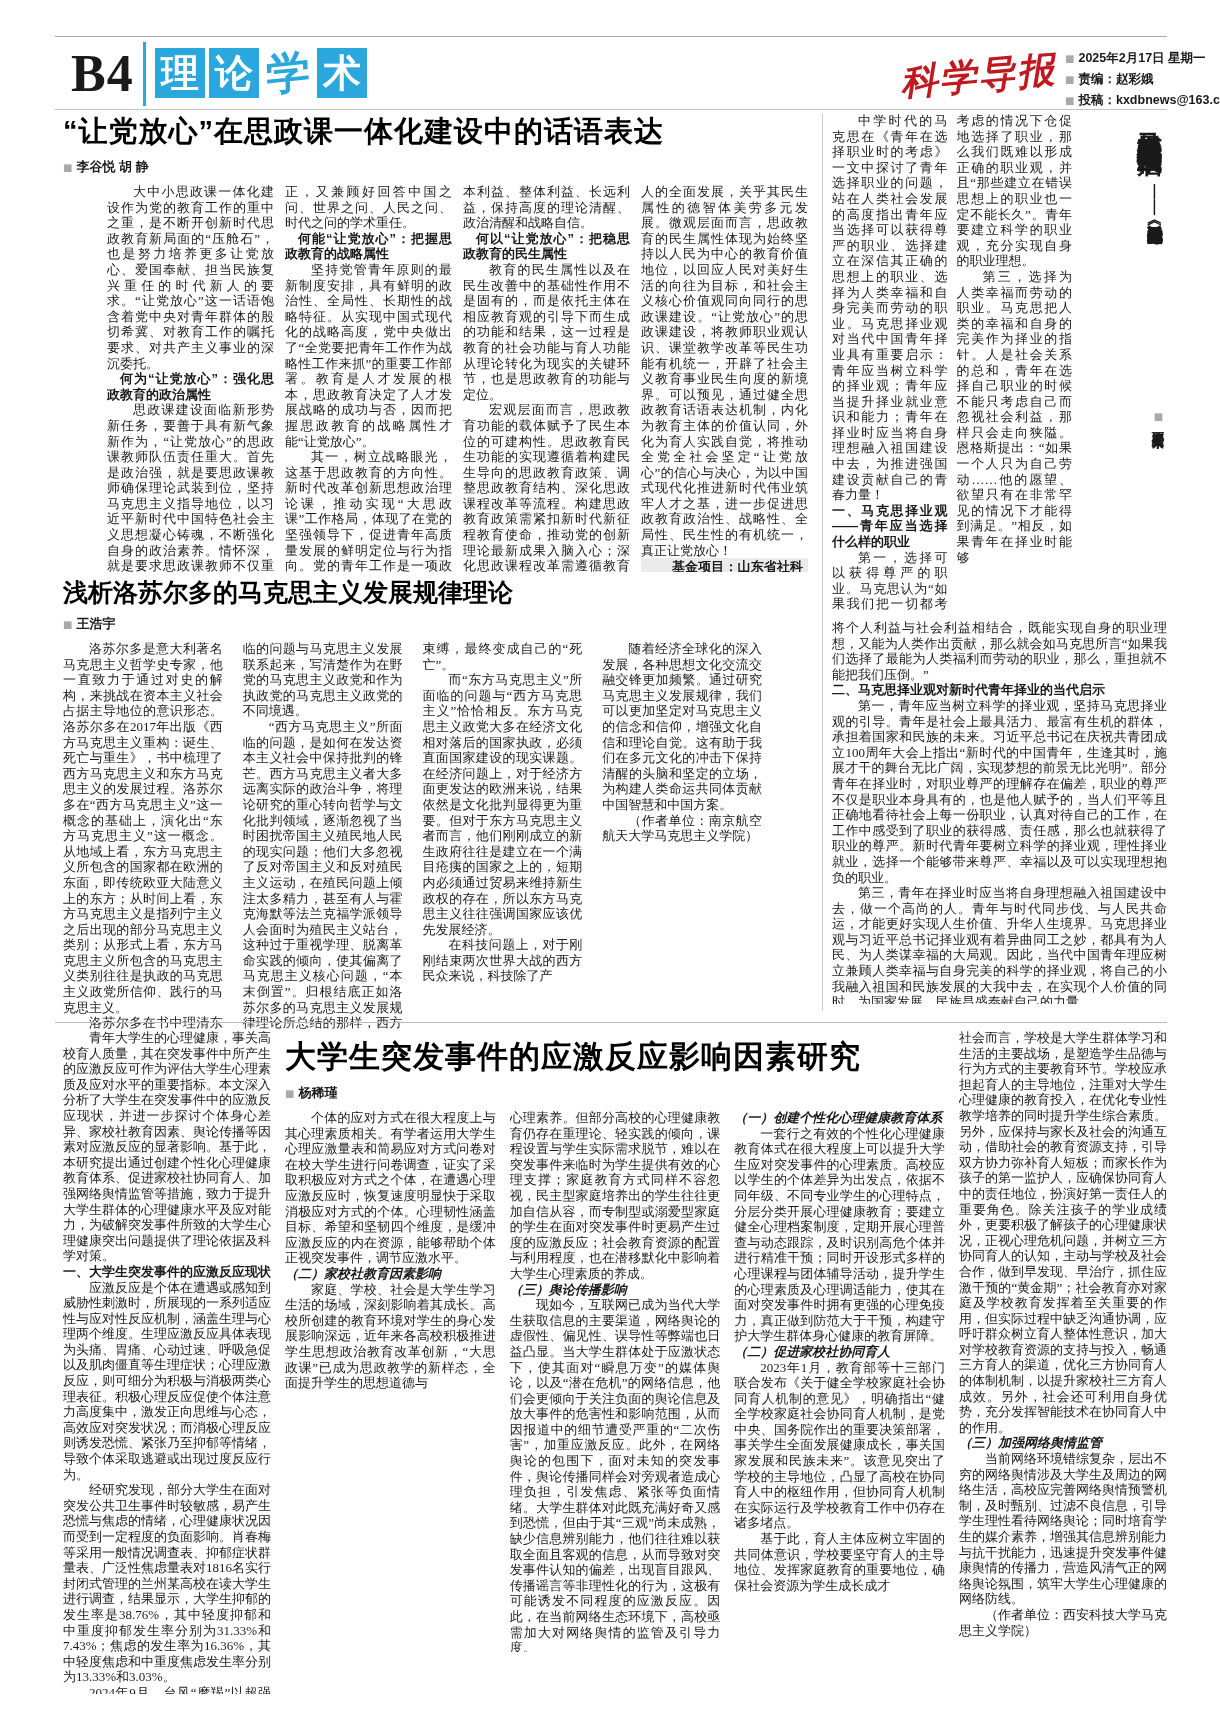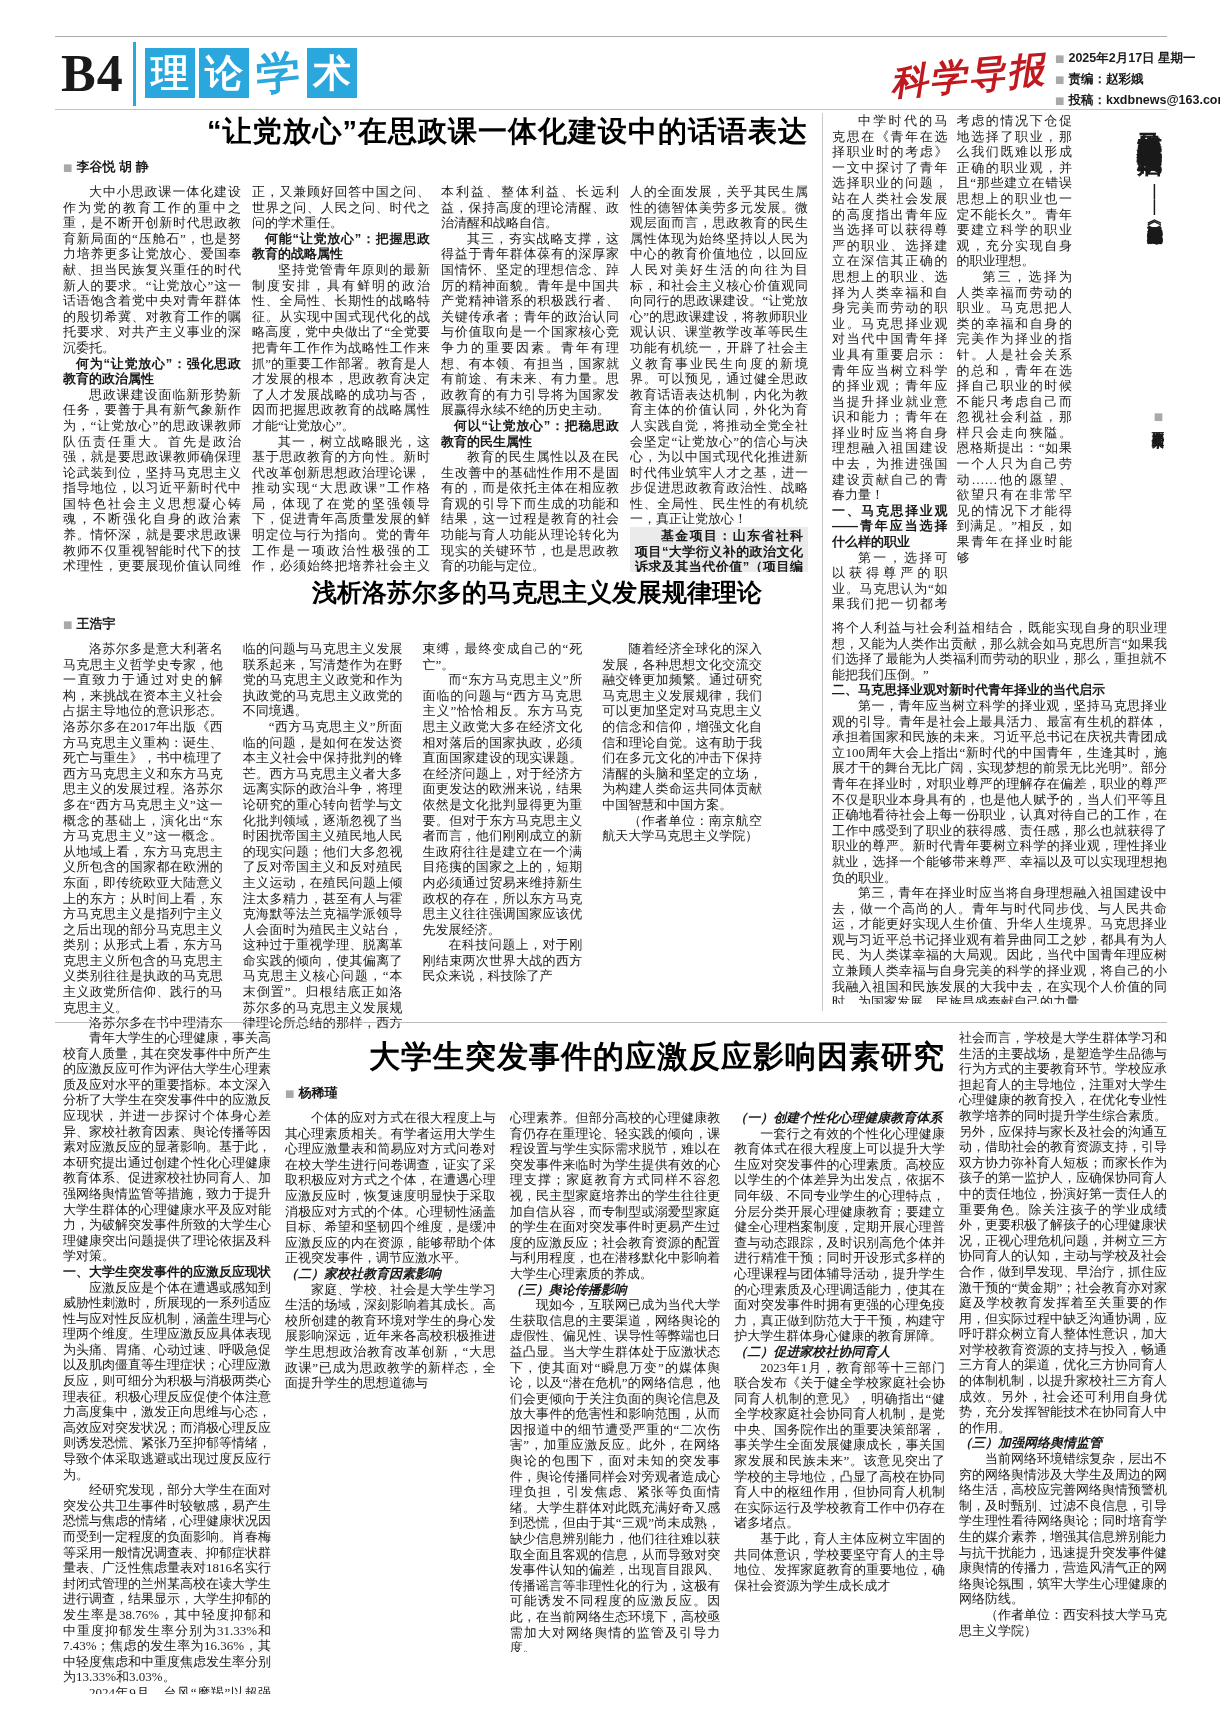--- a/index.html
+++ b/index.html
@@ -5,21 +5,21 @@
   html,body{margin:0;padding:0;background:#fff;}
   .page{position:relative;width:1220px;height:1725px;background:#fff;overflow:hidden;
         font-family:"Liberation Serif", serif;color:#1a1a1a;}
   .rule{position:absolute;background:#aaa;height:1px;}
   .toprule{left:55px;top:36px;width:1112px;}
   .headrule{left:55px;top:109px;width:1112px;background:#c4c4c4;}
   .midrule{left:55px;top:1022px;width:1112px;background:#bbb;}
   .vrule{position:absolute;left:822px;top:113px;width:1px;height:898px;background:#c9c9c9;}
 
   
-  header{position:absolute;left:55px;top:42px;width:1112px;height:66px;}
+  header{position:absolute;left:65px;top:42px;width:1112px;height:66px;}
   .b4{position:absolute;left:6px;top:2px;font-size:52px;font-weight:bold;
       font-family:"Liberation Serif",serif;letter-spacing:1px;}
   .bluebar{position:absolute;left:78px;top:0;width:3px;height:64px;background:#2aa7dd;}
   .tiles{position:absolute;left:90px;top:6px;display:flex;gap:4px;}
   .tile{width:50px;height:50px;background:#2aa7dd;color:#fff;font-family:"Liberation Sans",sans-serif;
         font-weight:bold;font-size:38px;line-height:50px;text-align:center;}
   .tile.alt{background:#fff;color:#2aa7dd;transform:rotate(-6deg) skewX(-4deg);
         font-size:44px;font-weight:900;}
   .masthead{position:absolute;left:835px;top:8px;width:190px;font-size:37px;font-weight:900;
         color:#c01a20;font-family:"Liberation Serif",serif;font-style:italic;
@@ -35,30 +35,30 @@
   p.para{text-indent:2em;}
   p.cont{text-indent:0;}
   p.sub{font-weight:bold;text-indent:1em;font-family:"Liberation Sans",sans-serif;}
   p.sub0{font-weight:bold;text-indent:0;font-family:"Liberation Sans",sans-serif;}
   p.subc{font-weight:bold;text-indent:5em;font-family:"Liberation Sans",sans-serif;}
   p.sub2{font-weight:bold;font-style:italic;text-indent:0;}
   p.fund{background:#ebebeb;font-weight:bold;padding:1px 5px;text-indent:2em;
          font-family:"Liberation Sans",sans-serif;}
   p.unit{text-indent:2em;}
 
-  .headline{font-family:"Liberation Sans",sans-serif;font-weight:900;text-align:right;
+  .headline{font-family:"Liberation Sans",sans-serif;font-weight:900;text-align:left;
             margin:0;color:#000;}
   .byline{font-size:13px;font-weight:bold;margin:6px 0 8px 0;
           font-family:"Liberation Sans",sans-serif;}
   .cols{display:flex;}
 
   
   .art1{position:absolute;left:63px;top:112px;width:745px;height:458px;}
   .art1 .headline{font-size:29px;letter-spacing:1px;}
-  .art1 .cols{gap:11px;height:388px;}
+  .art1 .cols{gap:11px;height:388px;margin-left:44px;}
   .art1 .col{flex:1;}
 
   
   .art3{position:absolute;left:832px;top:113px;width:335px;height:898px;}
   .art3top{display:flex;gap:9px;height:497px;}
   .art3top .col{flex:1;height:497px;}
   .vt{width:86px;height:497px;writing-mode:vertical-rl;display:flex;}
   .vt-title{font-size:25px;font-weight:900;font-family:"Liberation Sans",sans-serif;
             letter-spacing:1px;line-height:34px;}
   .vt-sub{font-size:15.5px;font-weight:bold;font-family:"Liberation Sans",sans-serif;
@@ -115,21 +115,20 @@
           <p class="para">思政课建设面临新形势新任务，要善于具有新气象新作为，“让党放心”的思政课教师队伍责任重大。首先是政治强，就是要思政课教师确保理论武装到位，坚持马克思主义指导地位，以习近平新时代中国特色社会主义思想凝心铸魂，不断强化自身的政治素养。情怀深，就是要求思政课教师不仅重视智能时代下的技术理性，更要展现价值认同维度上的人文关怀。思维新，就是要求思政课教师运用战略传播思维，构建具有鲜明中国特色的话语体系讲述中国故事。视野广，就是要求思政课教师表达形态丰富，实现课堂内外协同联动，引导青少年明确政治方向、激发精神动力、规范社会行为。自律严，就是要求思政课教师增强战略定力、站稳政治立场，保持政治性与学理性结合的态度讲授思政课，更深入地关注新时代中国发展的现实。人格正，就是要求思政课教师做到方向明、主义真、学问高、德行</p>
         </div>
       <div class="col">
           <p class="cont">正，又兼顾好回答中国之问、世界之问、人民之问、时代之问的学术重任。</p>
           <p class="sub">何能“让党放心”：把握思政教育的战略属性</p>
           <p class="para">坚持党管青年原则的最新制度安排，具有鲜明的政治性、全局性、长期性的战略特征。从实现中国式现代化的战略高度，党中央做出了“全党要把青年工作作为战略性工作来抓”的重要工作部署。教育是人才发展的根本，思政教育决定了人才发展战略的成功与否，因而把握思政教育的战略属性才能“让党放心”。</p>
           <p class="para">其一，树立战略眼光，这基于思政教育的方向性。新时代改革创新思想政治理论课，推动实现“大思政课”工作格局，体现了在党的坚强领导下，促进青年高质量发展的鲜明定位与行为指向。党的青年工作是一项政治性极强的工作，必须始终把培养社会主义建设者和接班人作为工作主线，着力推动思想政治工作传统优势同信息技术高度融合，增强时代感和吸引力。</p>
         </div>
       <div class="col">
           <p class="cont">本利益、整体利益、长远利益，保持高度的理论清醒、政治清醒和战略自信。</p>
-          <p class="para">其三，夯实战略支撑，这得益于青年群体葆有的深厚家国情怀、坚定的理想信念、踔厉的精神面貌。青年是中国共产党精神谱系的积极践行者、关键传承者；青年的政治认同与价值取向是一个国家核心竞争力的重要因素。青年有理想、有本领、有担当，国家就有前途、有未来、有力量。思政教育的有力引导将为国家发展赢得永续不绝的历史主动。</p>
           <p class="sub">何以“让党放心”：把稳思政教育的民生属性</p>
           <p class="para">教育的民生属性以及在民生改善中的基础性作用不是固有的，而是依托主体在相应教育观的引导下而生成的功能和结果，这一过程是教育的社会功能与育人功能从理论转化为现实的关键环节，也是思政教育的功能与定位。</p>
           <p class="para">宏观层面而言，思政教育功能的载体赋予了民生本位的可建构性。思政教育民生功能的实现遵循着构建民生导向的思政教育政策、调整思政教育结构、深化思政课程改革等流程。构建思政教育政策需紧扣新时代新征程教育使命，推动党的创新理论最新成果入脑入心；深化思政课程改革需遵循教育规律，螺旋上升设计课程目标。这一逻辑凸显了思政教育的民生属性，确证了教育发展的民生立场，即思政教育工作引导、塑造和提升了民生主体性，促进了</p>
         </div>
       <div class="col">
           <p class="cont">人的全面发展，关乎其民生属性的德智体美劳多元发展。微观层面而言，思政教育的民生属性体现为始终坚持以人民为中心的教育价值地位，以回应人民对美好生活的向往为目标，和社会主义核心价值观同向同行的思政课建设。“让党放心”的思政课建设，将教师职业观认识、课堂教学改革等民生功能有机统一，开辟了社会主义教育事业民生向度的新境界。可以预见，通过健全思政教育话语表达机制，内化为教育主体的价值认同，外化为育人实践自觉，将推动全党全社会坚定“让党放心”的信心与决心，为以中国式现代化推进新时代伟业筑牢人才之基，进一步促进思政教育政治性、战略性、全局性、民生性的有机统一，真正让党放心！</p>
           <p class="fund">基金项目：山东省社科项目“大学衍义补的政治文化诉求及其当代价值”（项目编号：19CQXJ50）；“教育家精神引领下依托学生红色社团促进‘教师思政’和‘学生思政’融合发展路径研究”（项目编号：SDJGZP202406）；“‘让党放心’在思政课教师队伍建设中话语表达”（项目编号：SDJGYP202411）。</p>
         </div>
     </div>
   </section>

